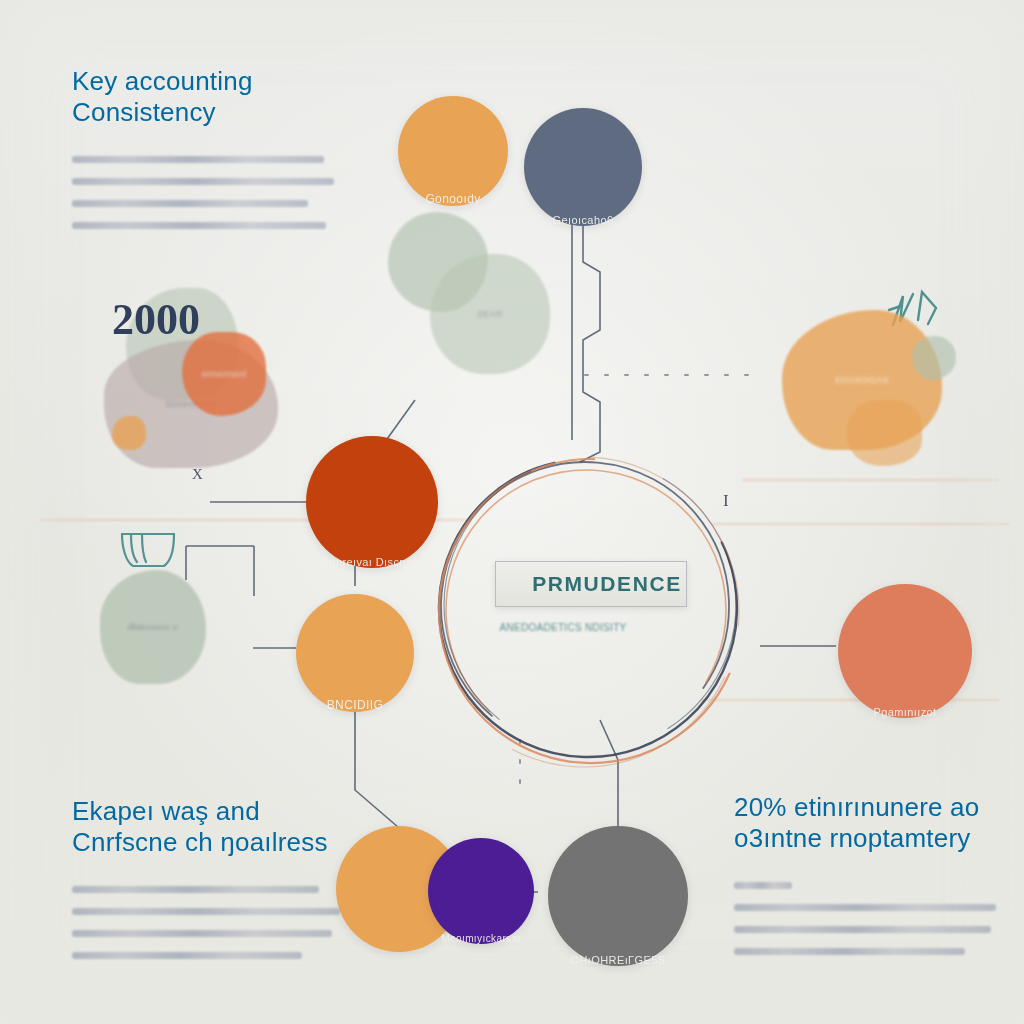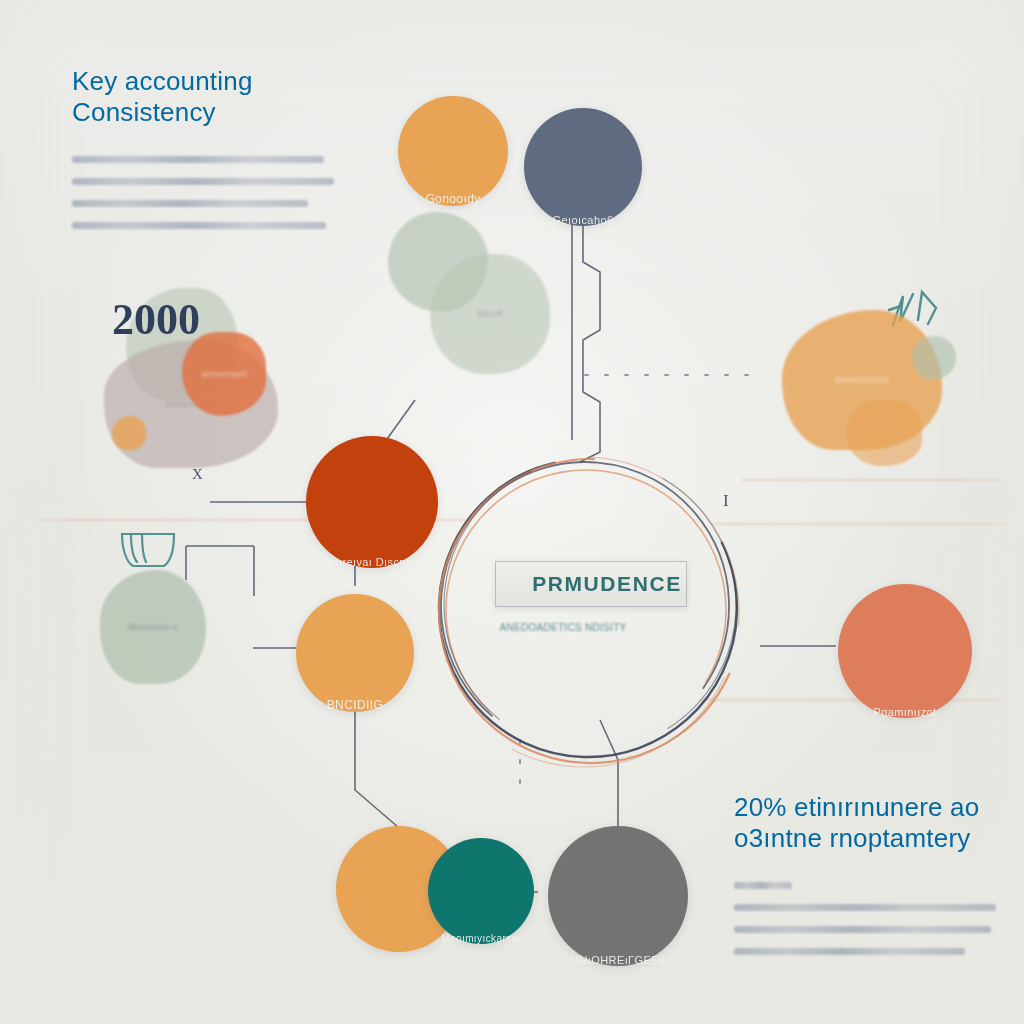--- a/index.html
+++ b/index.html
@@ -209,21 +209,21 @@
       </div>
       <div class="node" style="left: 296px; top: 594px; width: 118px; height: 118px; background: rgb(232, 163, 85); font-size: 12px;">
         <span>BNCIDIIG</span>
       </div>
       <div class="node" style="left: 838px; top: 584px; width: 134px; height: 134px; background: rgb(221, 125, 92); font-size: 11px;">
         <span>Ρgamınıızot</span>
       </div>
       <div class="node" style="left: 336px; top: 826px; width: 126px; height: 126px; background: rgb(232, 163, 85); font-size: 11px;">
         <span></span>
       </div>
-      <div class="node" style="left: 428px; top: 838px; width: 106px; height: 106px; background: #0f766e; font-size: 10px;">
+      <div class="node" style="left: 428px; top: 838px; width: 106px; height: 106px; background: #4c1d95; font-size: 10px;">
         <span>Meoımıyıckarsaı</span>
       </div>
       <div class="node" style="left: 548px; top: 826px; width: 140px; height: 140px; background: #737373; font-size: 11px;">
         <span>OHıOHREıΓGE5S</span>
       </div>
     </div>
 
   <div class="plate">
     <b>PRMUDENCE</b>
   </div>
@@ -236,20 +236,30 @@
     <h2>Consistency</h2>
     <div class="para">
       <div class="ln" style="width:96%"></div>
       <div class="ln" style="width:100%"></div>
       <div class="ln" style="width:90%"></div>
       <div class="ln" style="width:97%"></div>
     </div>
   </div>
 
 
+  <div class="txtblock" style="left:72px;top:796px;width:268px;">
+    <h2>Ekapeı waş and</h2>
+    <h2>Cnrfscne ch ŋoaılress</h2>
+    <div class="para">
+      <div class="ln" style="width:92%"></div>
+      <div class="ln" style="width:100%"></div>
+      <div class="ln" style="width:97%"></div>
+      <div class="ln" style="width:86%"></div>
+    </div>
+  </div>
 
   <div class="txtblock" style="left:734px;top:792px;width:262px;">
     <h2>20% etinırınunere ao</h2>
     <h2>o3ıntne rnoptamtery</h2>
     <div class="para">
       <div class="ln" style="width:22%;margin-left:0"></div>
       <div class="ln" style="width:100%"></div>
       <div class="ln" style="width:98%"></div>
       <div class="ln" style="width:88%"></div>
     </div>

